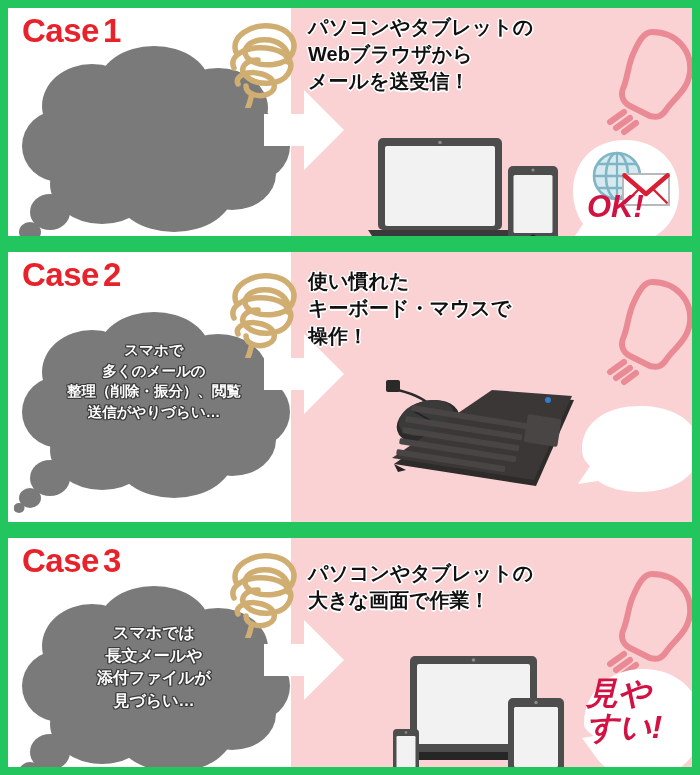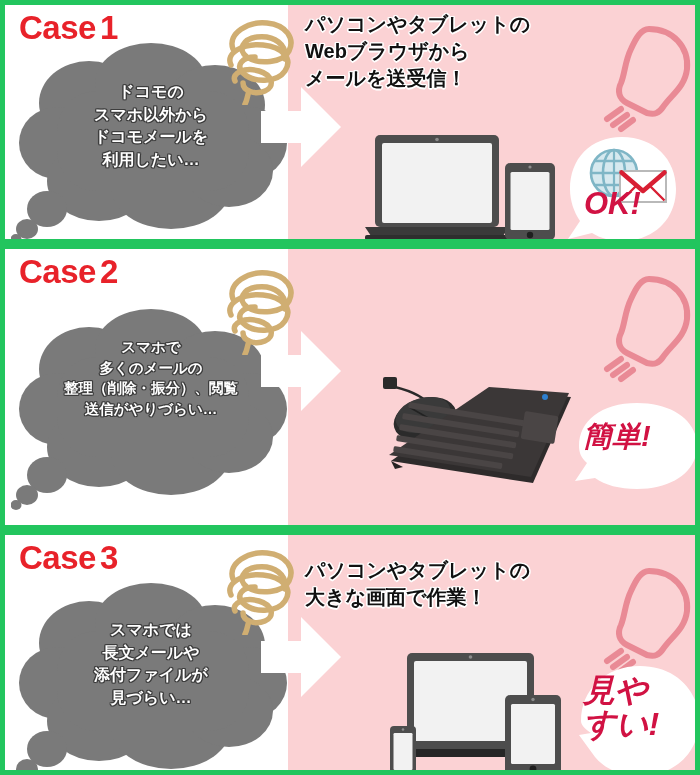--- a/index.html
+++ b/index.html
@@ -13,21 +13,21 @@
   .board{
     width:700px;height:775px;
     display:flex;flex-direction:column;
     justify-content:space-between;
     box-sizing:border-box;
   }
   .case-panel{
     position:relative;
     width:700px;
     height:247px;
-    border:5px solid #22c55e;
+    border:8px solid #22c55e;
     box-sizing:border-box;
     background:#ffffff;
     overflow:hidden;
   }
   .case-panel.p2{height:289px;}
   .case-panel.p3{height:248px;}
 
   
   .left-half{
     position:absolute;left:0;top:0;
@@ -180,24 +180,20 @@
           <ellipse cx="46" cy="112" rx="38" ry="36"></ellipse>
           <ellipse cx="88" cy="150" rx="52" ry="40"></ellipse>
           <ellipse cx="160" cy="156" rx="60" ry="42"></ellipse>
           <ellipse cx="218" cy="140" rx="44" ry="36"></ellipse>
           <rect x="46" y="60" width="192" height="100" rx="40"></rect>
           <ellipse cx="36" cy="178" rx="20" ry="18"></ellipse>
           <ellipse cx="16" cy="198" rx="11" ry="10"></ellipse>
           <ellipse cx="5" cy="208" rx="5.5" ry="5"></ellipse>
         </g>
       </svg>
-      <div class="cloud-text">ドコモの
-スマホ以外から
-ドコモメールを
-利用したい…</div>
     </div>
 
     <svg class="arrow" style="left:256px;top:78px;" width="80" height="88" viewBox="0 0 80 88">
       <polygon points="0,28 40,28 40,4 80,44 40,84 40,60 0,60" fill="#ffffff"></polygon>
     </svg>
 
     <svg class="bulb" style="left:592px;top:10px;" width="100" height="120" viewBox="0 0 100 120">
       <g fill="none" stroke="#e98a95" stroke-width="6" stroke-linecap="round" stroke-linejoin="round">
         <path d="M52 14 C76 14 92 32 90 54 C88 72 74 80 66 92 C62 98 58 100 50 98 L30 88 C22 84 20 76 24 68 C28 58 28 46 34 34 C39 23 44 14 52 14 Z"></path>
         <path d="M24 94 L10 104"></path>
@@ -324,22 +320,24 @@
           <rect x="36" y="35" width="118" height="6" rx="1.6" transform="rotate(9 36 35)"></rect>
           <rect x="152" y="44" width="34" height="28" rx="2" transform="rotate(9 152 44)"></rect>
         </g>
         <path d="M18 94 L22 102 L30 100" fill="#262323"></path>
       </g>
     </svg>
 
     <svg class="badge" style="left:568px;top:152px;" width="128" height="92" viewBox="0 0 128 92">
       <path d="M64 2 C100 2 124 20 124 45 C124 70 100 88 64 88 C46 88 32 84 22 77 L2 80 L14 62 C8 57 6 51 6 45 C6 20 28 2 64 2 Z" fill="#ffffff"></path>
     </svg>
-    <div class="badge-text" style="left:578px;top:172px;width:106px;font-size:29px;">簡単!</div>
-
+
+    <div class="headline h2">使い慣れた
+キーボード・マウスで
+操作！</div>
   </section>
 
   <section class="case-panel p3">
     <div class="left-half"></div>
     <div class="right-half"></div>
 
     <div class="case-label">
       <span>Case</span><span class="num">3</span>
     </div>
 

